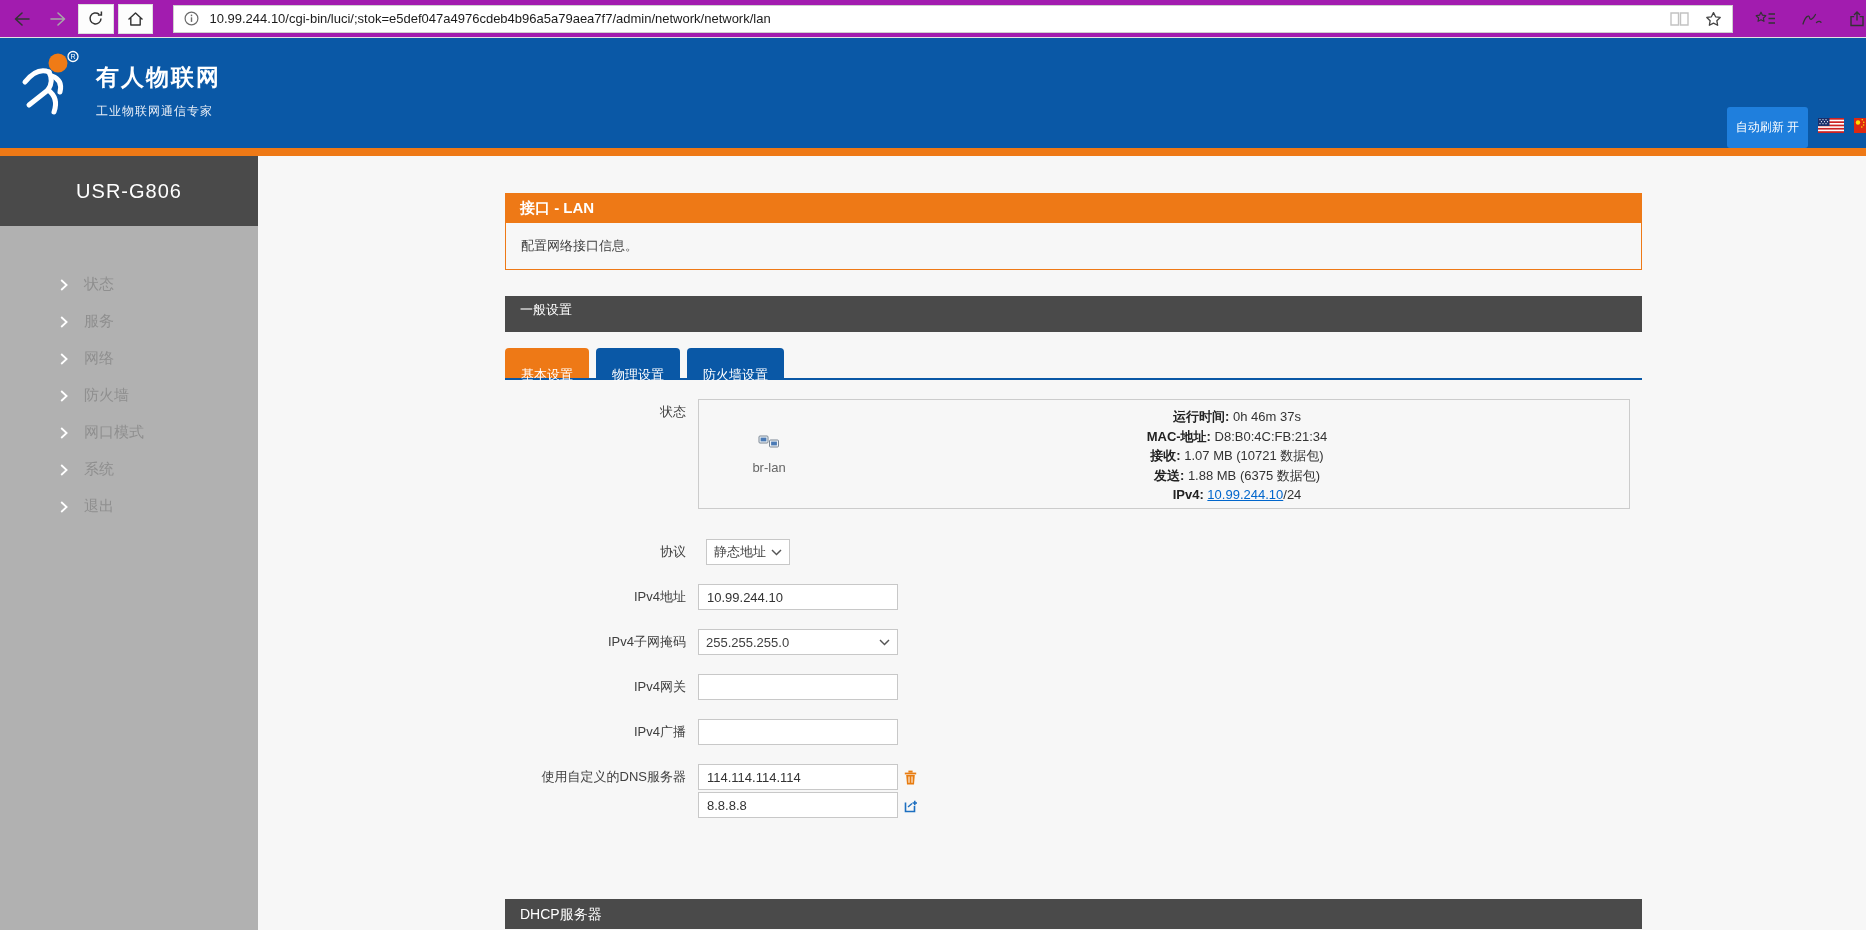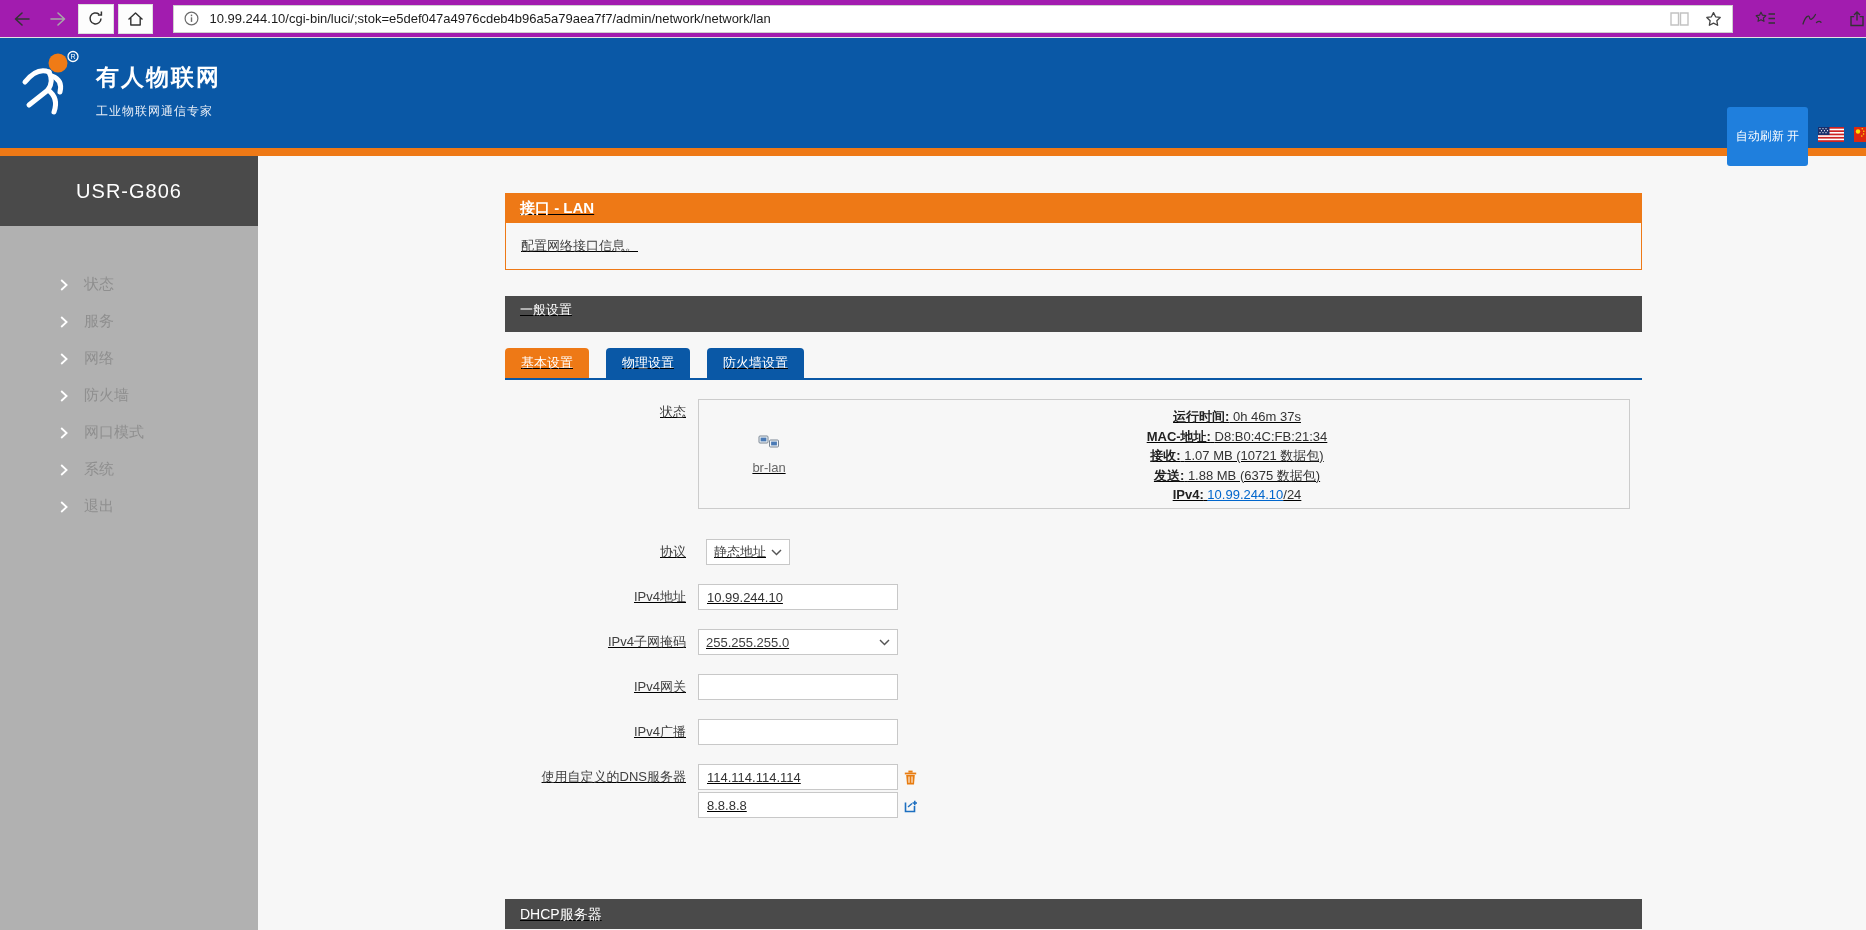--- a/index.html
+++ b/index.html
@@ -16,42 +16,42 @@
   .toolbar-right { display:flex; align-items:center; gap:26px; margin-left:22px; }
 
   
   .site-header { position:relative; height:110px; background:#0a58a6; color:#fff; }
   .logo { position:absolute; left:16px; top:12px; }
   .brand { position:absolute; left:96px; top:24px; }
   .brand-title { font-size:23px; font-weight:bold; letter-spacing:2px; }
   .brand-sub { font-size:12px; margin-top:10px; letter-spacing:1px; color:#e8eef6; }
   .slogan { position:absolute; right:18px; top:28px; font-size:29px; letter-spacing:3px; font-weight:500; }
   .header-misc { position:absolute; right:-14px; top:69px; display:flex; align-items:center; gap:10px; }
-  .autorefresh-btn { background:#1f7fdd; color:#fff; font-size:12px; padding:21px 9px; border-radius:3px; cursor:pointer; white-space:nowrap; }
+  .autorefresh-btn { background:#1f7fdd; color:#fff; font-size:12px; padding:12px 9px; border-radius:3px; cursor:pointer; white-space:nowrap; }
   .flag { display:inline-block; cursor:pointer; }
 
   .orange-line { height:8px; background:#ee7916; }
 
   
   .body-wrap { display:flex; height:774px; }
   .sidebar { width:258px; background:#b1b1b1; flex:none; }
   .sidebar-title { height:70px; background:#4a4a4a; color:#fff; font-size:20px; letter-spacing:1px; display:flex; align-items:center; justify-content:center; }
   .menu { padding-top:40px; }
   .menu-item { height:37px; display:flex; align-items:center; padding-left:60px; cursor:pointer; }
   .menu-item .chev { margin-right:16px; display:flex; }
   .menu-label { color:#8f8f8f; font-size:15px; }
   .main { flex:1; }
-  .content { width:1137px; margin-left:247px;text-decoration:underline; }
+  .content { width:1137px; margin-left:247px; }
 
   
   .page-title-bar { margin-top:37px; height:30px; background:#ee7916; color:#fff; font-weight:bold; font-size:15px; line-height:30px; padding-left:15px; }
   .desc-box { height:47px; border:1px solid #ee7916; border-top:none; display:flex; align-items:center; padding-left:15px; font-size:13px; color:#404040; background:#f7f7f7; }
   .section-bar { margin-top:26px; height:36px; background:#4a4a4a; color:#fff; font-size:13px; line-height:28px; padding-left:15px; }
   .tabs { margin-top:16px; display:flex; border-bottom:2px solid #0a58a6; }
-  .tab { height:30px; line-height:30px; padding:0 16px; color:#fff; font-size:13px; background:#0a58a6; border-radius:4px 4px 0 0; margin-right:17px; cursor:pointer; }
+  .tab { height:30px; line-height:30px; padding:12px 16px; color:#fff; font-size:13px; background:#0a58a6; border-radius:4px 4px 0 0; margin-right:7px; cursor:pointer; }
   .tab.active { background:#ee7916; }
 
   .form-area { margin-top:19px; }
   .form-row { display:flex; margin-bottom:19px; }
   .form-label { width:193px; padding-right:12px; text-align:right; font-size:13px; color:#404040; line-height:26px; flex:none; }
   .status-box { width:932px; height:110px; border:1px solid #cccccc; display:flex; background:#f7f7f7; }
   .status-left { width:140px; display:flex; flex-direction:column; align-items:center; justify-content:center; gap:6px; }
   .iface-name { font-size:13px; color:#666; }
   .status-info { flex:1; padding:7px 0 0 6px; font-size:13px; color:#333; }
   .info-line { line-height:19.5px; white-space:nowrap;text-align:center; }

